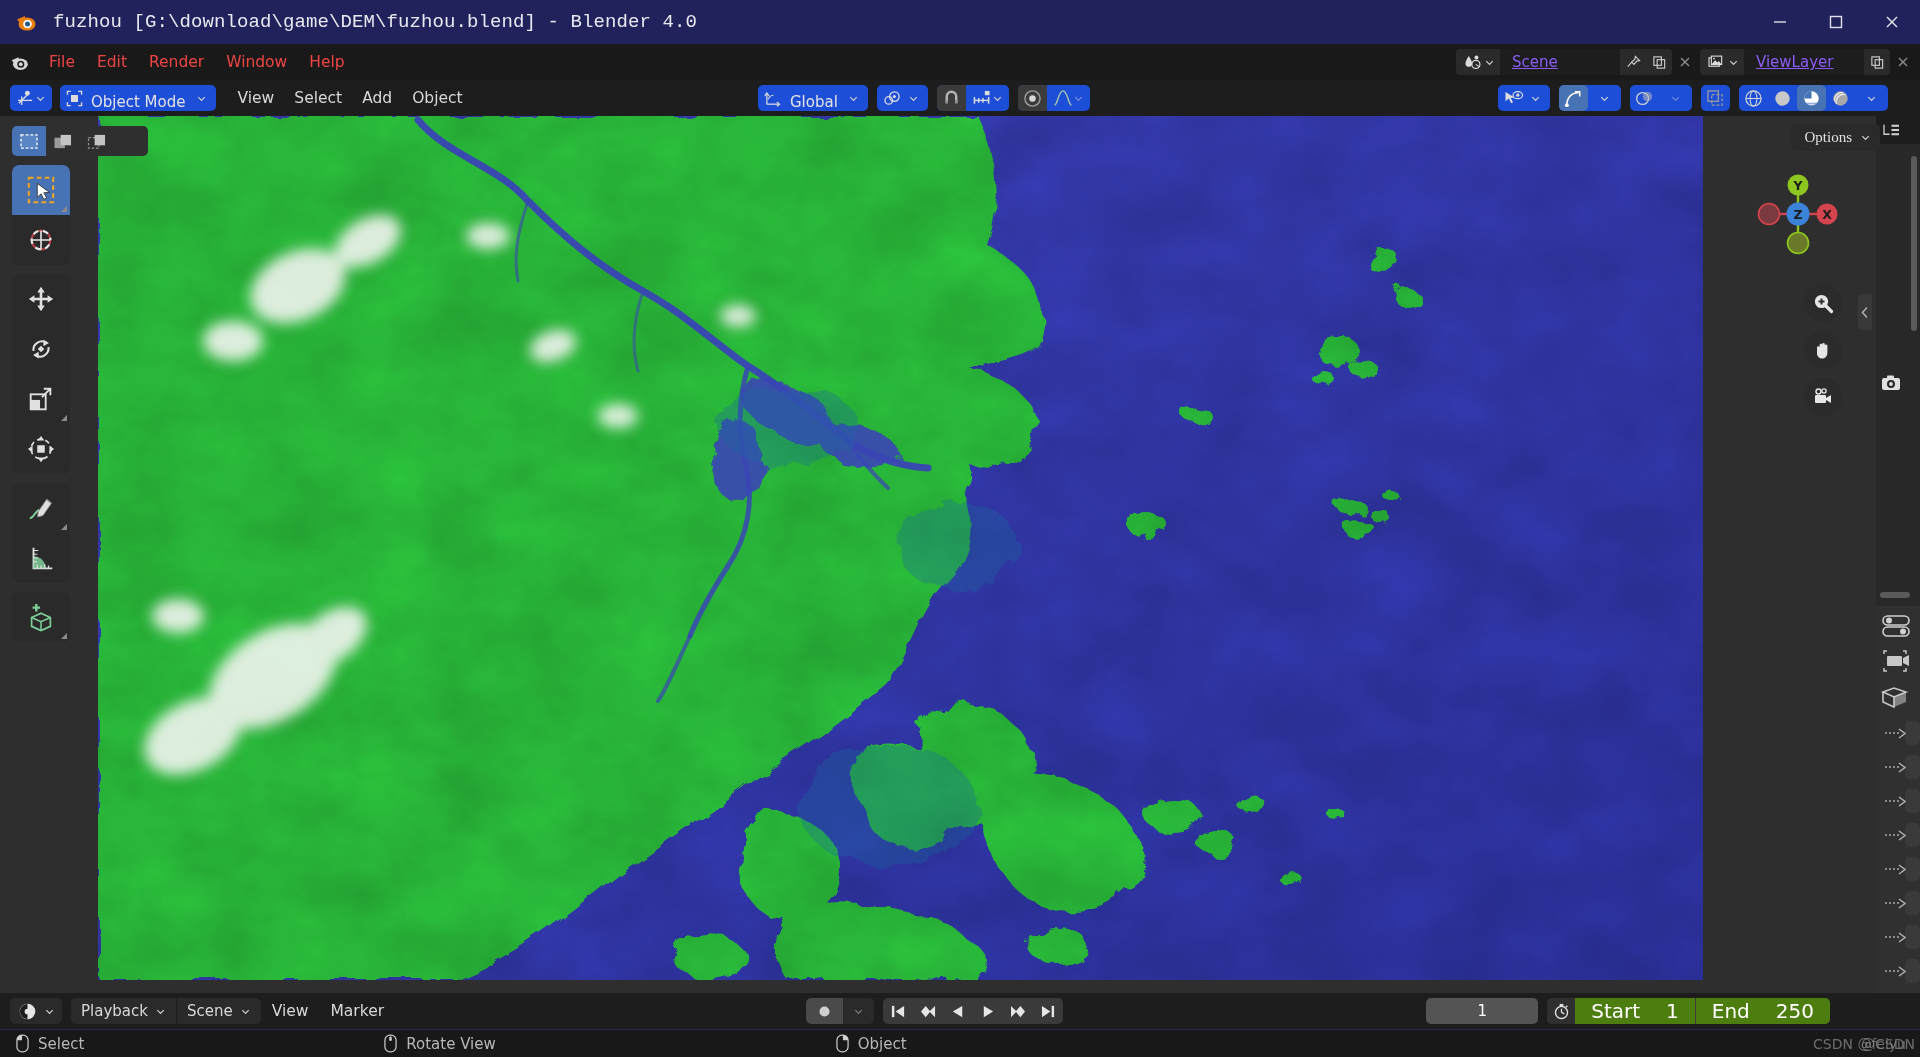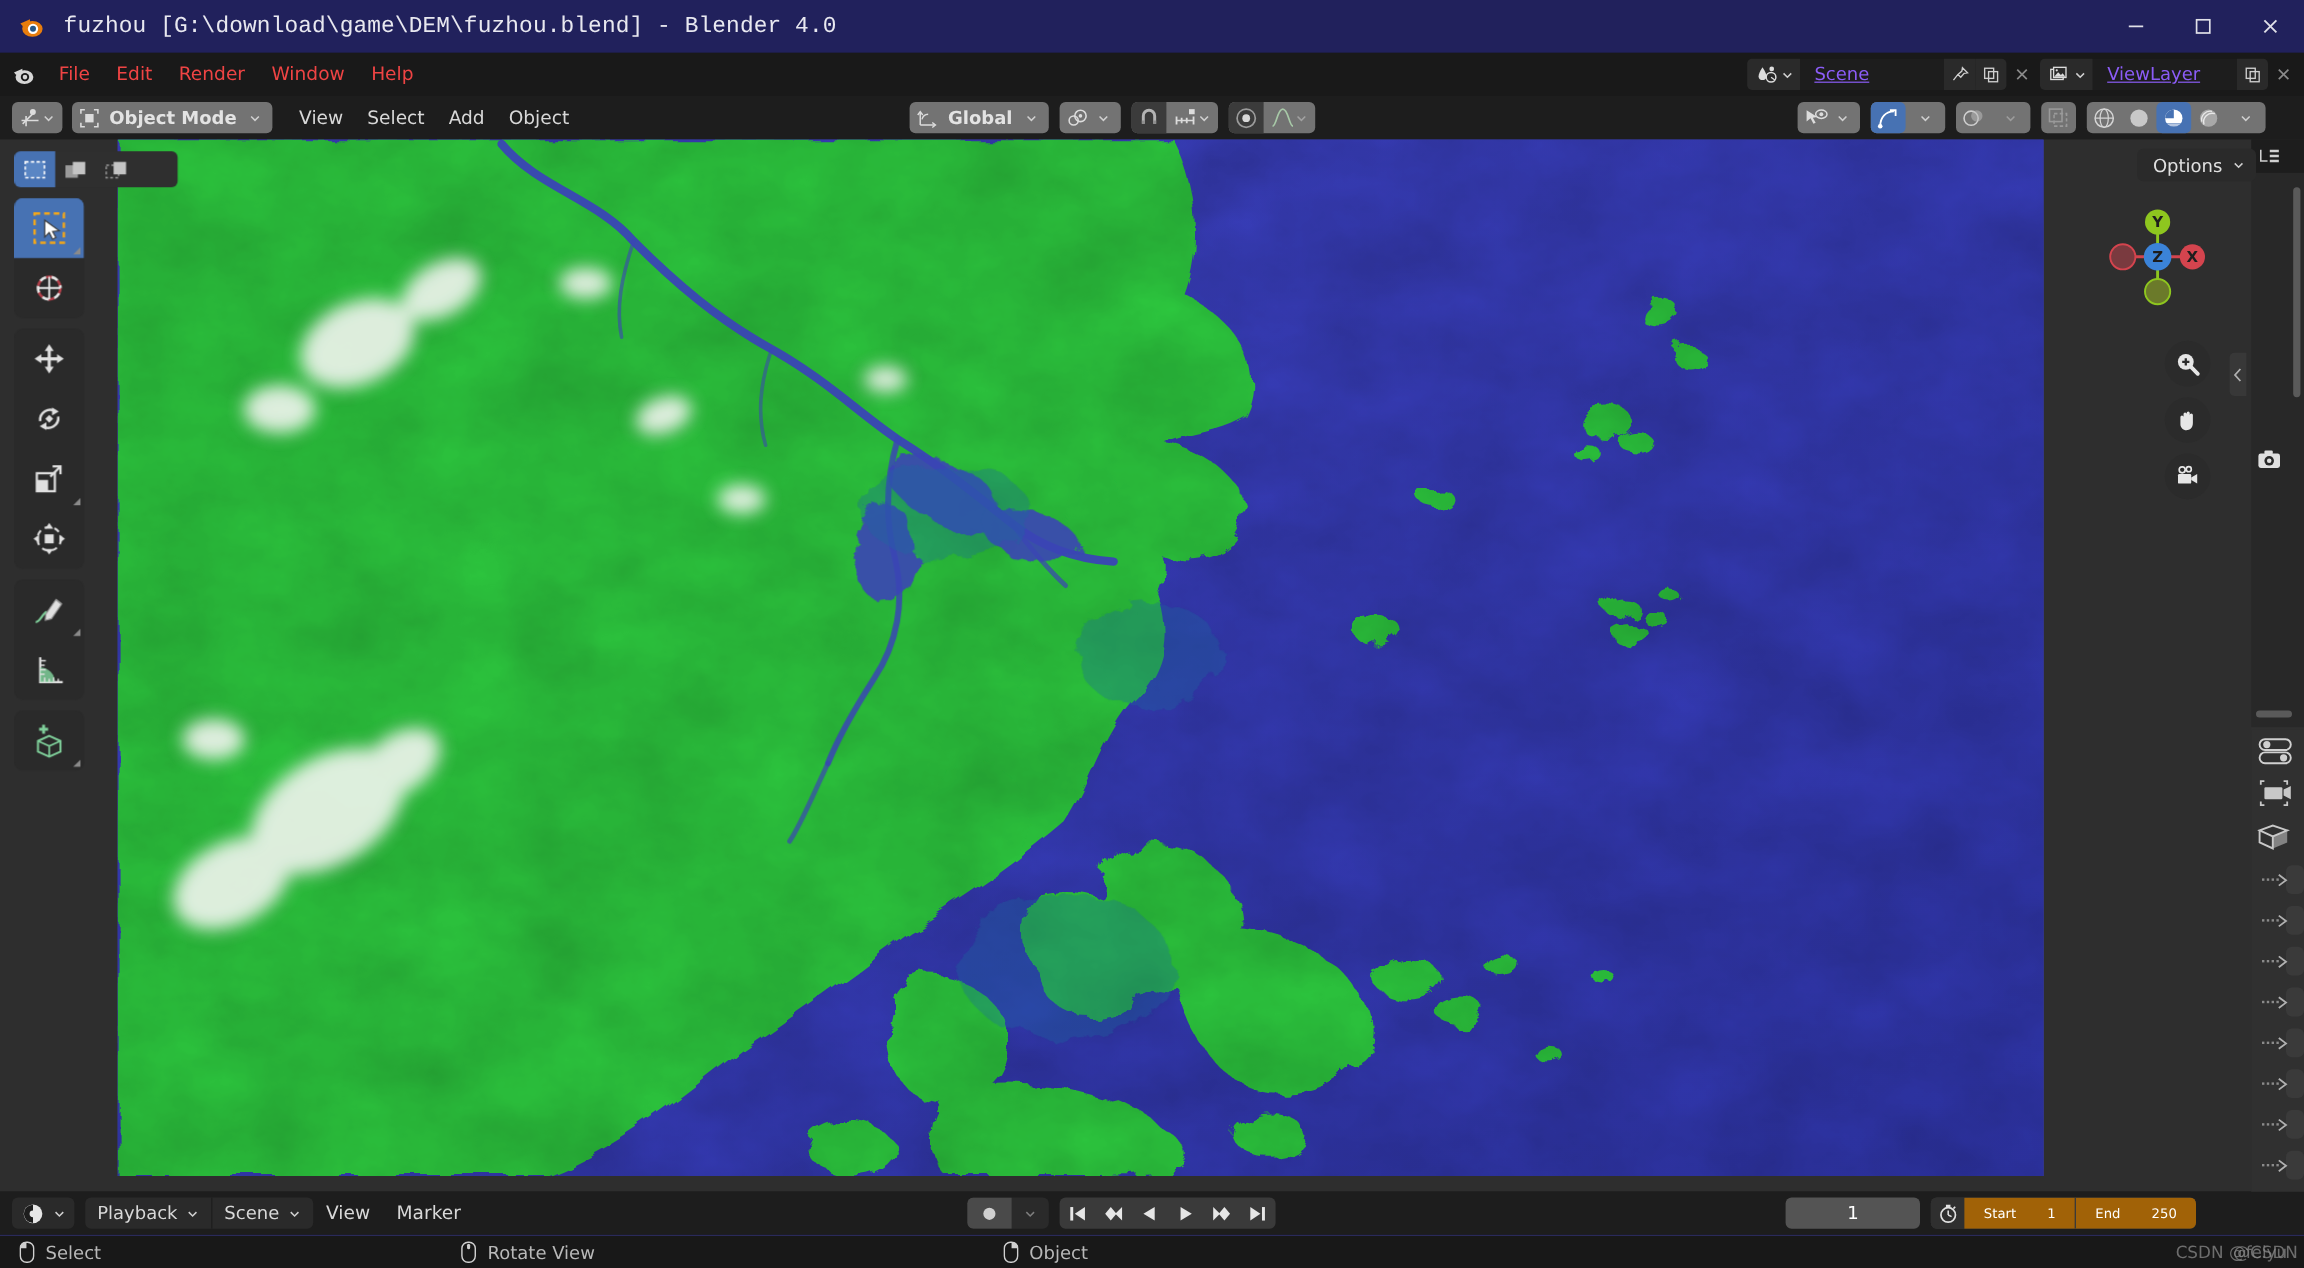--- a/index.html
+++ b/index.html
@@ -65,21 +65,21 @@
   .id-btn.last { border-radius: 0 4px 4px 0; }
   .id-x { width:26px;height:26px;display:flex;align-items:center;justify-content:center;}
 
   
   .vp-header {
     position: absolute; top: 80px; left: 0; width: 1920px; height: 36px;
     background: #1d1d1d; display: flex; align-items: center;
     z-index: 6;
   }
   .hdr-grp {
-    display:flex; align-items:center; background:#737373; border-radius:5px; height:26px;font-weight:bold;
+    display:flex; align-items:flex-end; background:#1d4ed8; border-radius:5px; height:26px;
   }
   .hdr-btn {
     display:flex; align-items:center; justify-content:center; height:26px; padding:0 6px;
   }
   .hdr-btn.sq { width: 29px; padding: 0; }
   .hdr-btn.on { background:#4772b3; border-radius:5px; }
   .hdr-btn.on-dim { background:#3b3b3b; border-radius:5px 0 0 5px;}
   .hdr-label { color:#e3e3e3; font-size:15px; padding: 0 4px 0 2px; white-space:nowrap;}
   .vp-menu { color:#d8d8d8; font-size:15.5px; padding: 0 10px; height:26px; display:flex;align-items:center;}
   .chev { width: 11px; height: 11px; }
@@ -116,21 +116,21 @@
   .tool-corner {
     position:absolute; right:3px; bottom:3px;
     width:0;height:0;border-left:6px solid transparent;border-bottom:6px solid #8b8b8b;
   }
 
   
   .opt-btn {
     position:absolute; right: 40px; top: 8px; z-index:8;
     background:#2a2a2a; border-radius:5px; height:27px;
     display:flex; align-items:center; gap:8px; padding: 0 9px 0 13px;
-    color:#e0e0e0; font-size:15px;
+    color:#e0e0e0; font-size:15px;font-family:Liberation Serif, serif;
   }
 
   
   .gizmo { position:absolute; right: 68px; top: 44px; width:108px; height:108px; z-index:8;}
   .nav-btns { position:absolute; right: 78px; top: 168px; display:flex; flex-direction:column; gap:9px; z-index:8;}
   .nav-btn {
     width:38px;height:38px;border-radius:50%;background:#2b2b2b;
     display:flex;align-items:center;justify-content:center;
   }
   .sidebar-arrow {
@@ -178,22 +178,22 @@
   .tl-menu { color:#d8d8d8; font-size:15.5px; padding:0 11px; height:26px; display:flex;align-items:center;}
   .pb-grp { display:flex; background:#3a3a3a; border-radius:5px; overflow:hidden; }
   .pb-btn { width:30px; height:26px; display:flex;align-items:center;justify-content:center;}
   .frame-field {
     background:#545454; border-radius:5px; height:26px; min-width:112px;
     display:flex;align-items:center;justify-content:center; color:#fff; font-size:15px;
   }
   .se-grp { display:flex; align-items:center; background:#3a3a3a; border-radius:5px; height:26px; overflow:hidden; }
   .se-ic { width:28px;height:26px;display:flex;align-items:center;justify-content:center;background:#2f2f2f;}
   .se-fld {
-    background:#a16207; height:26px; display:flex; align-items:center; gap:26px;
-    padding: 0 16px; color:#fff; font-size:11px; white-space:nowrap;
+    background:#4d7c0f; height:26px; display:flex; align-items:center; gap:26px;
+    padding: 0 16px; color:#fff; font-size:20px; white-space:nowrap;
   }
 
   
   .statusbar {
     position:absolute; top:1029px; left:0; width:1920px; height:28px;
     background:#181818; display:flex; align-items:center;
     border-top: 1px solid #2a2a5a;
   }
   .sb-item { display:flex; align-items:center; gap:9px; color:#b8b8b8; font-size:15px; }
   .watermark {

